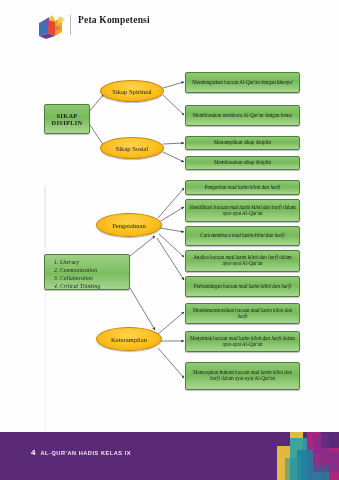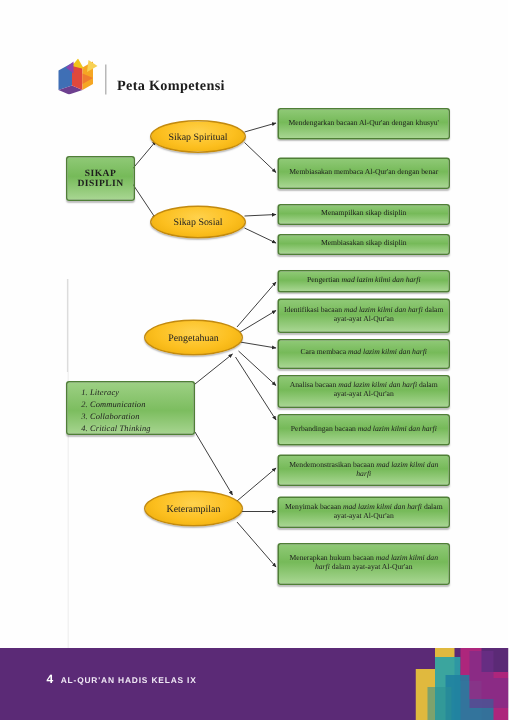--- a/index.html
+++ b/index.html
@@ -9,22 +9,22 @@
     font-family:"Liberation Serif", serif;
     overflow:hidden;
     position:relative;
   }
   #page{
     position:absolute;left:0;top:0;width:339px;height:480px;
     background:#fefefe;
   }
   
   .header{
-    position:absolute;left:38px;top:35px;width:200px;height:28px;
-    display:flex;align-items:flex-end;
+    position:absolute;left:38px;top:15px;width:200px;height:28px;
+    display:flex;align-items:flex-start;
   }
   .logo{
     position:relative;width:28px;height:24px;flex:0 0 auto;
   }
   .logo svg{display:block;}
   .logo-divider{
     width:1px;height:20px;background:#b8b8b8;margin:0 7px 0 4px;flex:0 0 auto;
   }
   .header-title{
     font-family:"Liberation Serif", serif;

